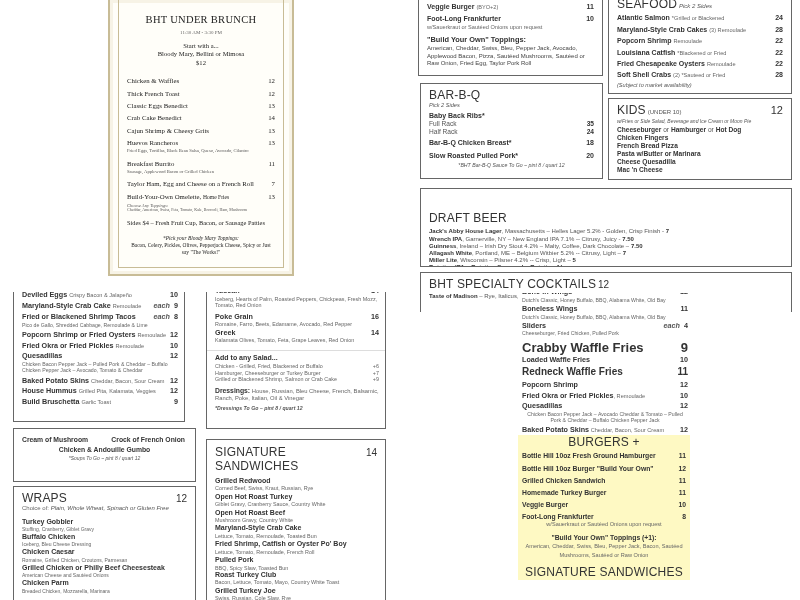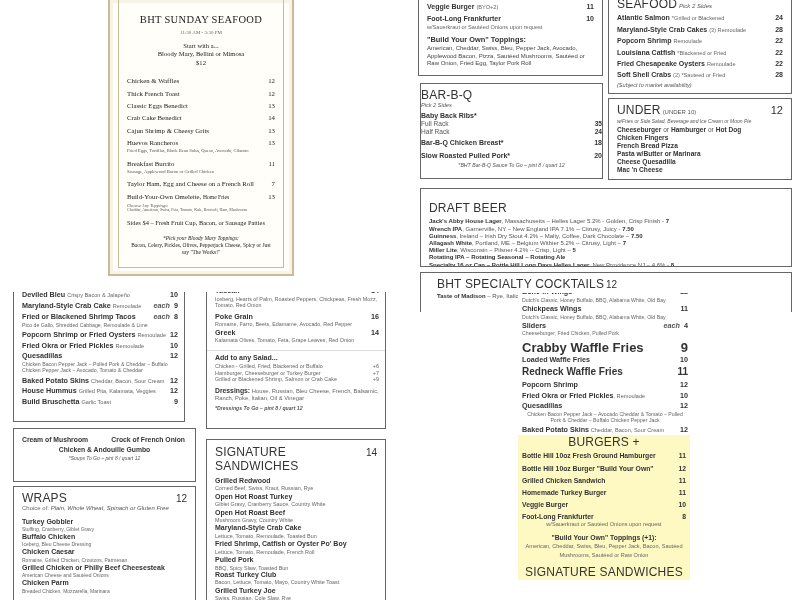--- a/index.html
+++ b/index.html
@@ -22,21 +22,21 @@
 #brunch .start{text-align:center;font-size:6.6px;line-height:1.3;margin-bottom:10px}
 #brunch .it-row{display:flex;justify-content:space-between;font-size:6.8px;margin-bottom:4.2px}
 #brunch .note{font-size:4.6px;color:#555;margin-top:-3px;margin-bottom:4px}
 #brunch .bm{text-align:center;font-size:5.4px;margin-top:4px;line-height:1.3}
 </style>
 </head>
 <body>
 
 <div id="brunch" class="abs serif">
   <div class="in">
-    <div class="title">BHT SUNDAY SEAFOOD</div>
+    <div class="title">BHT UNDER BRUNCH</div>
     <div class="time">11:30 AM - 3:30 PM</div>
     <div class="start">
       <div>Start with a...</div>
       <div>Bloody Mary, Bellini or Mimosa</div>
       <div>$12</div>
     </div>
     <div class="it-row">
         <span>Chicken &amp; Waffles</span>
         <span>12</span>
       </div>
@@ -118,21 +118,21 @@
       <span><b>Fried Chesapeake Oysters</b> <span class="sub">Remoulade</span></span>
       <span class="pr">22</span>
     </div>
   <div class="row" style="margin-bottom:2px">
       <span><b>Soft Shell Crabs</b> <span class="sub">(2) *Sauteed or Fried</span></span>
       <span class="pr">28</span>
     </div>
   <div class="sub it">(Subject to market availability)</div>
 </div>
 
-<div class="abs box" style="left:420px;top:83px;width:183px;height:96px;padding:4px 0">
+<div class="abs box" style="left:420px;top:83px;width:183px;height:96px;padding:4px 8px">
   <div class="h">BAR-B-Q</div>
   <div class="sub it" style="margin-bottom:3px">Pick 2 Sides</div>
   <div><b>Baby Back Ribs*</b></div>
   <div class="row" style="font-size:6.6px;color:#555">
       <span>Full Rack</span>
       <span class="pr">35</span>
     </div>
   <div class="row" style="font-size:6.6px;color:#555;margin-bottom:3px">
       <span>Half Rack</span>
       <span class="pr">24</span>
@@ -143,51 +143,51 @@
     </div>
   <div class="row" style="margin-bottom:2px">
       <b>Slow Roasted Pulled Pork*</b>
       <span class="pr">20</span>
     </div>
   <div class="sub it" style="text-align:center;font-size:5.2px">*BHT Bar-B-Q Sauce To Go ~ pint 8 / quart 12</div>
 </div>
 
 <div class="abs box" style="left:608px;top:98px;width:184px;height:82px;padding:4px 8px">
   <div class="row">
-      <span><span class="h">UNDER</span> <span style="font-size:6px;color:#555">(UNDER 10)</span></span>
+      <span><span class="h">KIDS</span> <span style="font-size:6px;color:#555">(UNDER 10)</span></span>
       <span style="font-size:11px">12</span>
     </div>
   <div class="sub it" style="font-size:5px;margin:1px 0 2px">w/Fries or Side Salad, Beverage and Ice Cream or Moon Pie</div>
   <div style="font-size:6.6px"><b>Cheeseburger</b> <span style="color:#555">or</span> <b>Hamburger</b> <span style="color:#555">or</span> <b>Hot Dog</b></div>
   <div class="b" style="font-size:6.6px">Chicken Fingers</div>
   <div class="b" style="font-size:6.6px">French Bread Pizza</div>
   <div class="b" style="font-size:6.6px">Pasta w/Butter or Marinara</div>
   <div class="b" style="font-size:6.6px">Cheese Quesadilla</div>
   <div class="b" style="font-size:6.6px">Mac 'n Cheese</div>
 </div>
 
-<div class="abs box" style="left:420px;top:188px;width:372px;height:79px;padding:12px 8px">
+<div class="abs box" style="left:420px;top:188px;width:372px;height:79px;padding:22px 8px">
   <div class="h" style="margin-bottom:3px">DRAFT BEER</div>
   <div style="font-size:6px;color:#555"><b>Jack's Abby House Lager</b><span>, Massachusetts – Helles Lager 5.2% - Golden, Crisp Finish - </span><b>7</b></div>
   <div style="font-size:6px;color:#555"><b>Wrench IPA</b><span>, Garnerville, NY – New England IPA 7.1% -- Citrusy, Juicy - </span><b>7.50</b></div>
   <div style="font-size:6px;color:#555"><b>Guinness</b><span>, Ireland – Irish Dry Stout 4.2% – Malty, Coffee, Dark Chocolate – </span><b>7.50</b></div>
   <div style="font-size:6px;color:#555"><b>Allagash White</b><span>, Portland, ME – Belgium Witbier 5.2% -- Citrusy, Light – </span><b>7</b></div>
   <div style="font-size:6px;color:#555"><b>Miller Lite</b><span>, Wisconsin – Pilsner 4.2% -- Crisp, Light – </span><b>5</b></div>
   <div style="font-size:6px;color:#555"><b>Rotating IPA ~ Rotating Seasonal ~ Rotating Ale</b></div>
   <div style="font-size:6px;color:#555"><b>Specialty 16 oz Can – Bottle Hill Long Days Helles Lager,</b><span> New Providence NJ – 4.6% - </span><b>8</b></div>
 </div>
 
-<div class="abs box" style="left:420px;top:272px;width:372px;height:40px;padding:4px 16px;border-bottom:none">
+<div class="abs box" style="left:420px;top:272px;width:372px;height:40px;padding:4px 8px;border-bottom:none">
   <div><span class="h">BHT SPECIALTY COCKTAILS</span> <span style="font-size:10px">12</span></div>
   <div style="font-size:6px;color:#555;margin-top:2px"><b>Taste of Madison</b><span> – Rye, Italicus, Rosemary Syrup, Bitters + Lemon</span></div>
 </div>
 
 <div class="abs" style="left:13px;top:292px;width:172px;height:130px;border-left:1.5px solid #666;border-right:1.5px solid #666;border-bottom:1.5px solid #666;background:#fff;padding:4px 6px 0 8px">
   <div class="row" style="font-size:7.2px;margin-top:-5px">
-      <span><b>Deviled Bleu</b> <span class="sub">Crispy Bacon &amp; Jalapeño</span></span>
+      <span><b>Deviled Eggs</b> <span class="sub">Crispy Bacon &amp; Jalapeño</span></span>
       <span class="pr">10</span>
     </div>
   <div class="row" style="font-size:7.2px;margin-top:2px">
       <span><b>Maryland-Style Crab Cake</b> <span class="sub">Remoulade</span></span>
       <span><span class="it b">each</span>&nbsp;&nbsp;<span class="pr">9</span></span>
     </div>
   <div class="row" style="font-size:7.2px;margin-top:3px">
       <b>Fried or Blackened Shrimp Tacos</b>
       <span><span class="it b">each</span>&nbsp;&nbsp;<span class="pr">8</span></span>
     </div>
@@ -291,21 +291,21 @@
   <div style="font-size:7px;margin-top:1px"><b>Grilled Turkey Joe</b><div class="sub" style="font-size:5.4px">Swiss, Russian, Cole Slaw, Rye</div></div>
 </div>
 
 <div class="abs" style="left:518px;top:293px;width:172px;height:155px;background:#fff;padding:0 2px 0 4px">
   <div class="row" style="font-size:7.2px;margin-top:-5px">
       <b>Bone-In Wings</b>
       <span class="pr">12</span>
     </div>
   <div class="sub" style="font-size:5.2px">Dutch's Classic, Honey Buffalo, BBQ, Alabama White, Old Bay</div>
   <div class="row" style="font-size:7.2px;margin-top:2px">
-      <b>Chickpeas Wings</b>
+      <b>Boneless Wings</b>
       <span class="pr">11</span>
     </div>
   <div class="sub" style="font-size:5.2px">Dutch's Classic, Honey Buffalo, BBQ, Alabama White, Old Bay</div>
   <div class="row" style="font-size:7.2px;margin-top:2px">
       <b>Sliders</b>
       <span><span class="it b">each</span>&nbsp;&nbsp;<span class="pr">4</span></span>
     </div>
   <div class="sub" style="font-size:5.2px">Cheeseburger, Fried Chicken, Pulled Pork</div>
   <div class="row" style="font-size:13px;margin-top:3px">
       <b>Crabby Waffle Fries</b>

